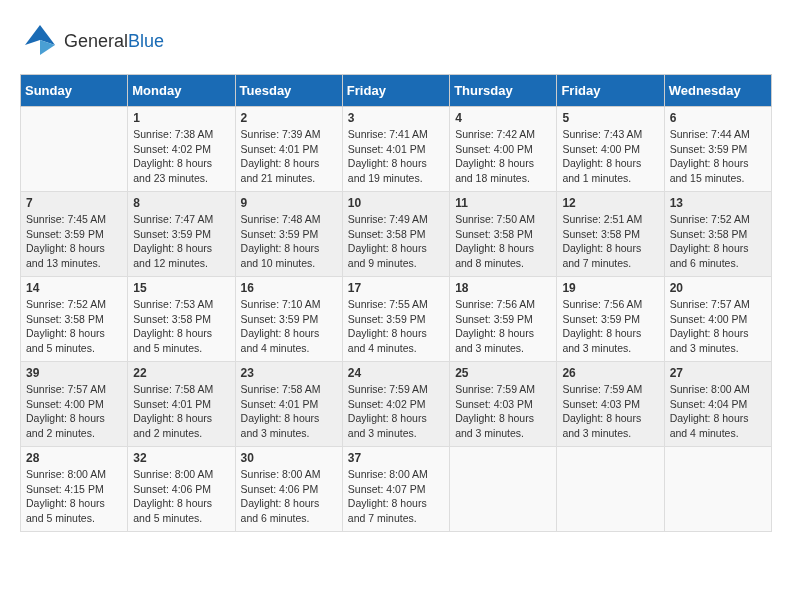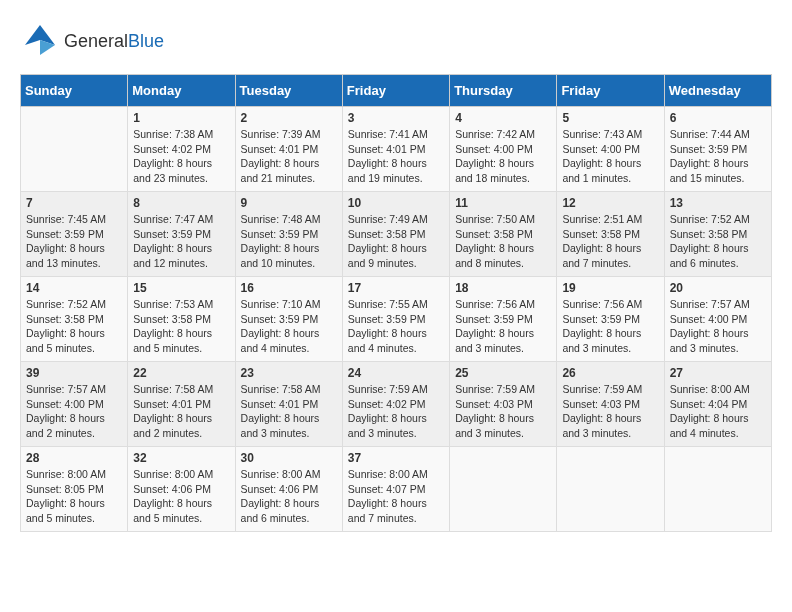--- a/index.html
+++ b/index.html
@@ -224,21 +224,21 @@
           <div class="cell-content"><span>Sunrise: 7:59 AM</span><br><span>Sunset: 4:03 PM</span><br><span>Daylight: 8 hours and 3 minutes.</span></div>
         </td>
         <td>
           <span class="day-number">27</span>
           <div class="cell-content"><span>Sunrise: 8:00 AM</span><br><span>Sunset: 4:04 PM</span><br><span>Daylight: 8 hours and 4 minutes.</span></div>
         </td>
       </tr>
       <tr>
         <td>
           <span class="day-number">28</span>
-          <div class="cell-content"><span>Sunrise: 8:00 AM</span><br><span>Sunset: 8:05 PM</span><br><span>Daylight: 8 hours and 5 minutes.</span></div>
+          <div class="cell-content"><span>Sunrise: 8:00 AM</span><br><span>Sunset: 4:15 PM</span><br><span>Daylight: 8 hours and 5 minutes.</span></div>
         </td>
         <td>
           <span class="day-number">32</span>
           <div class="cell-content"><span>Sunrise: 8:00 AM</span><br><span>Sunset: 4:06 PM</span><br><span>Daylight: 8 hours and 5 minutes.</span></div>
         </td>
         <td>
           <span class="day-number">30</span>
           <div class="cell-content"><span>Sunrise: 8:00 AM</span><br><span>Sunset: 4:06 PM</span><br><span>Daylight: 8 hours and 6 minutes.</span></div>
         </td>
         <td>

